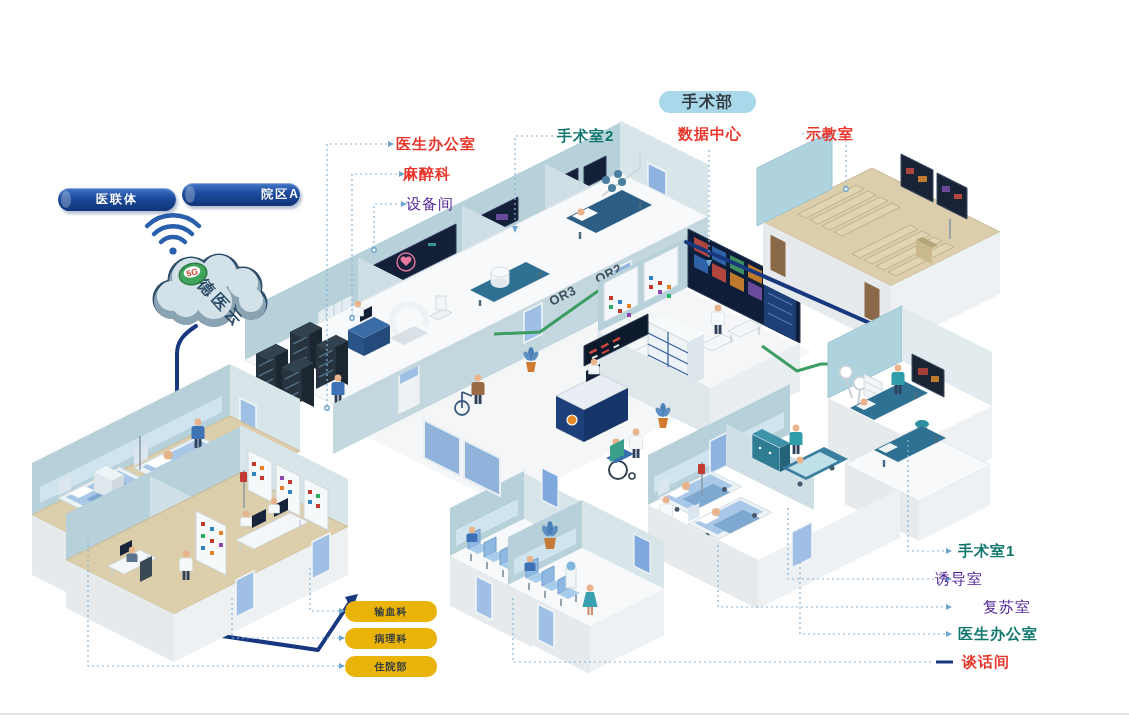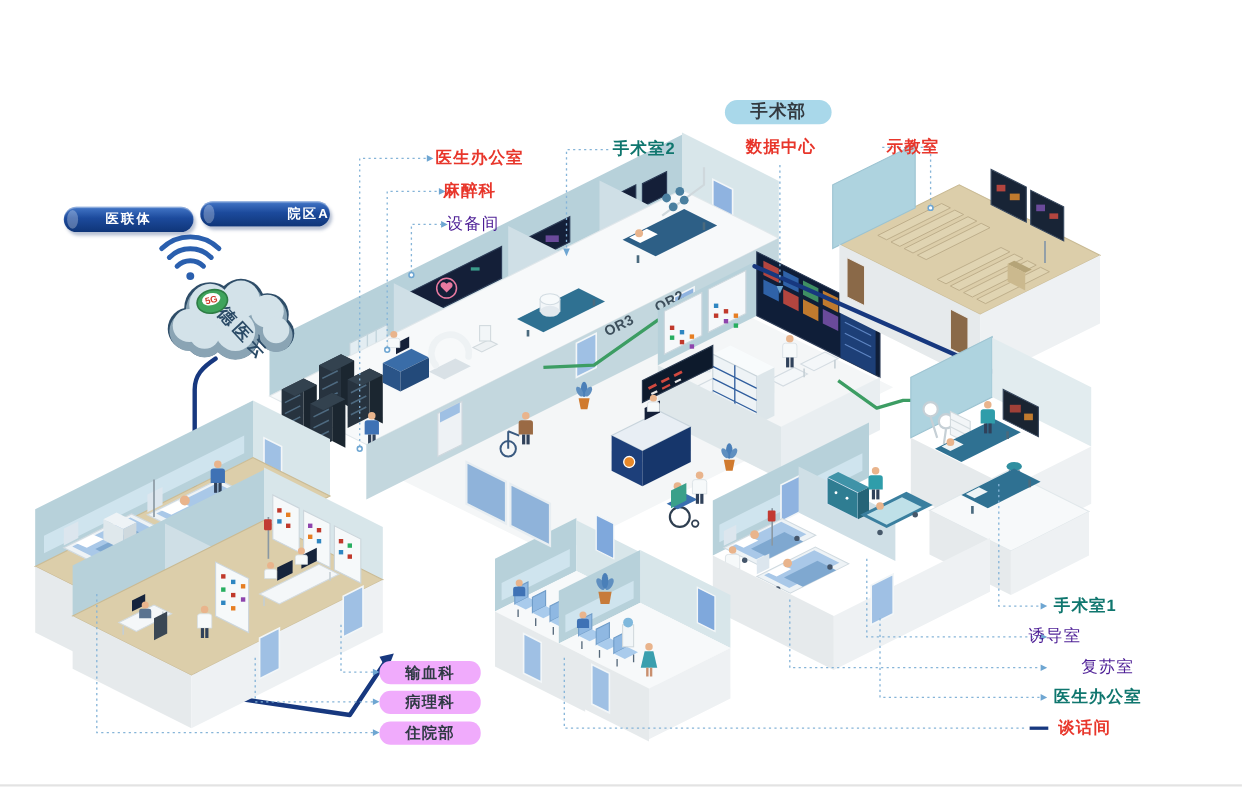--- a/index.html
+++ b/index.html
@@ -13,21 +13,21 @@
   .lbl.gray{color:#4c1d95;font-weight:400;}
   .pill-navy{position:absolute;width:118px;height:23px;border-radius:12px;text-align:center;
        background:linear-gradient(180deg,#4377c8 0%,#1c4a9c 45%,#0f3578 100%);
        color:#fff;font-size:12px;font-weight:700;line-height:23px;letter-spacing:2px;
        box-shadow:2px 3px 3px rgba(20,50,110,.30), inset 0 1px 1px rgba(255,255,255,.45);}
   .pill-navy::before{content:"";position:absolute;left:3px;top:3px;width:10px;height:17px;
        border-radius:50%;background:rgba(255,255,255,.28);}
   .pill-sky{position:absolute;width:97px;height:22px;border-radius:11px;text-align:center;
        background:#a9d8ea;color:#333a40;font-size:16px;font-weight:700;line-height:22px;letter-spacing:1px;}
   .pill-small{position:absolute;width:92px;height:21px;border-radius:10px;text-align:center;
-       background:#f0abfc;color:#2f3a44;font-size:14px;font-weight:700;line-height:21px;letter-spacing:1px;}
+       background:#eab308;color:#2f3a44;font-size:10px;font-weight:700;line-height:21px;letter-spacing:1px;}
 </style>
 </head>
 <body>
 
 <div id="stage">
 
 <svg width="1129" height="721" viewBox="0 0 1129 721">
 
   <g>
     <path d="M196,326 C184,334 177,341 177,354 L177,604 C177,620 186,628 202,633 L318,650 L350,602" fill="none" stroke="#17387f" stroke-width="4" stroke-linejoin="round" stroke-linecap="round"></path>

